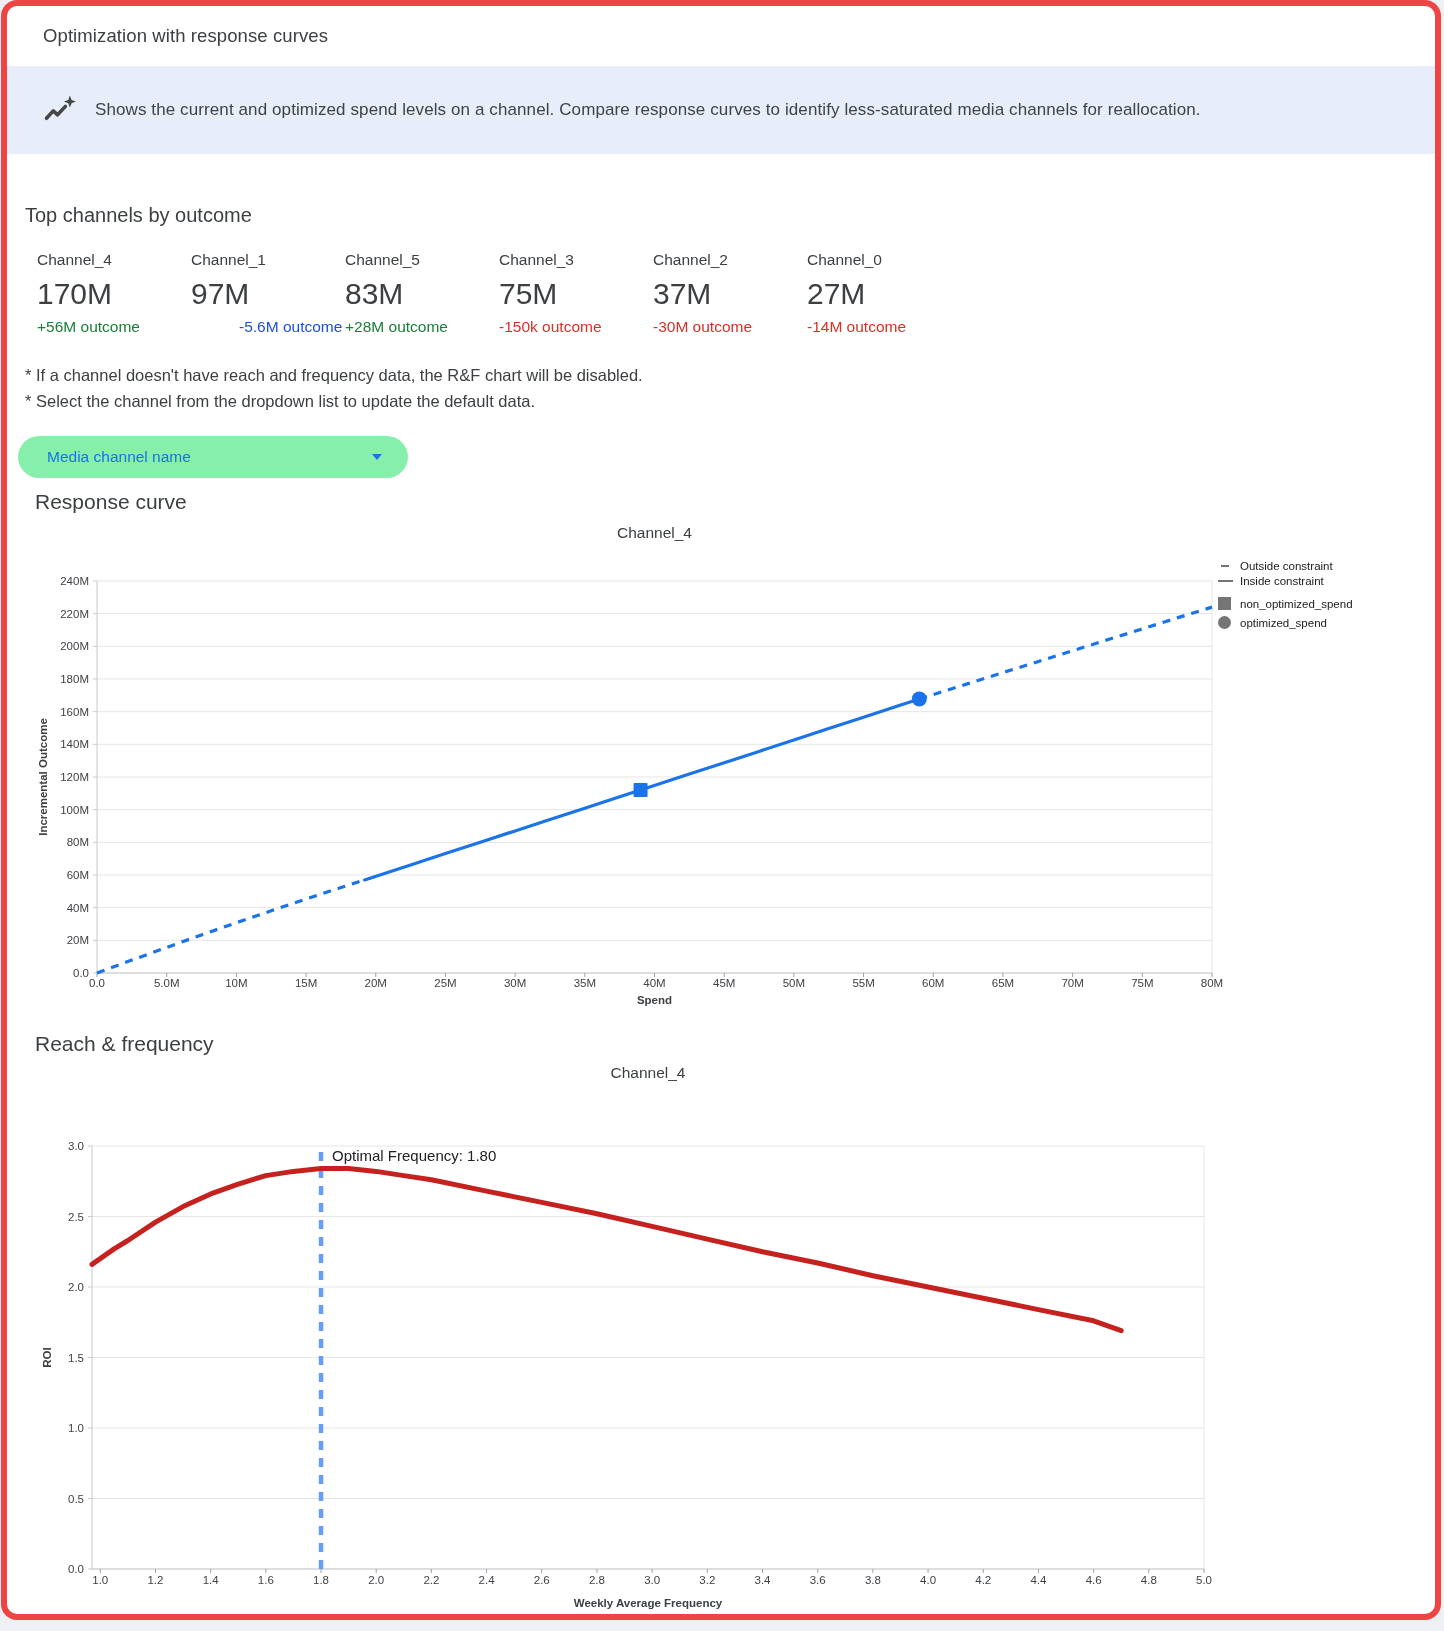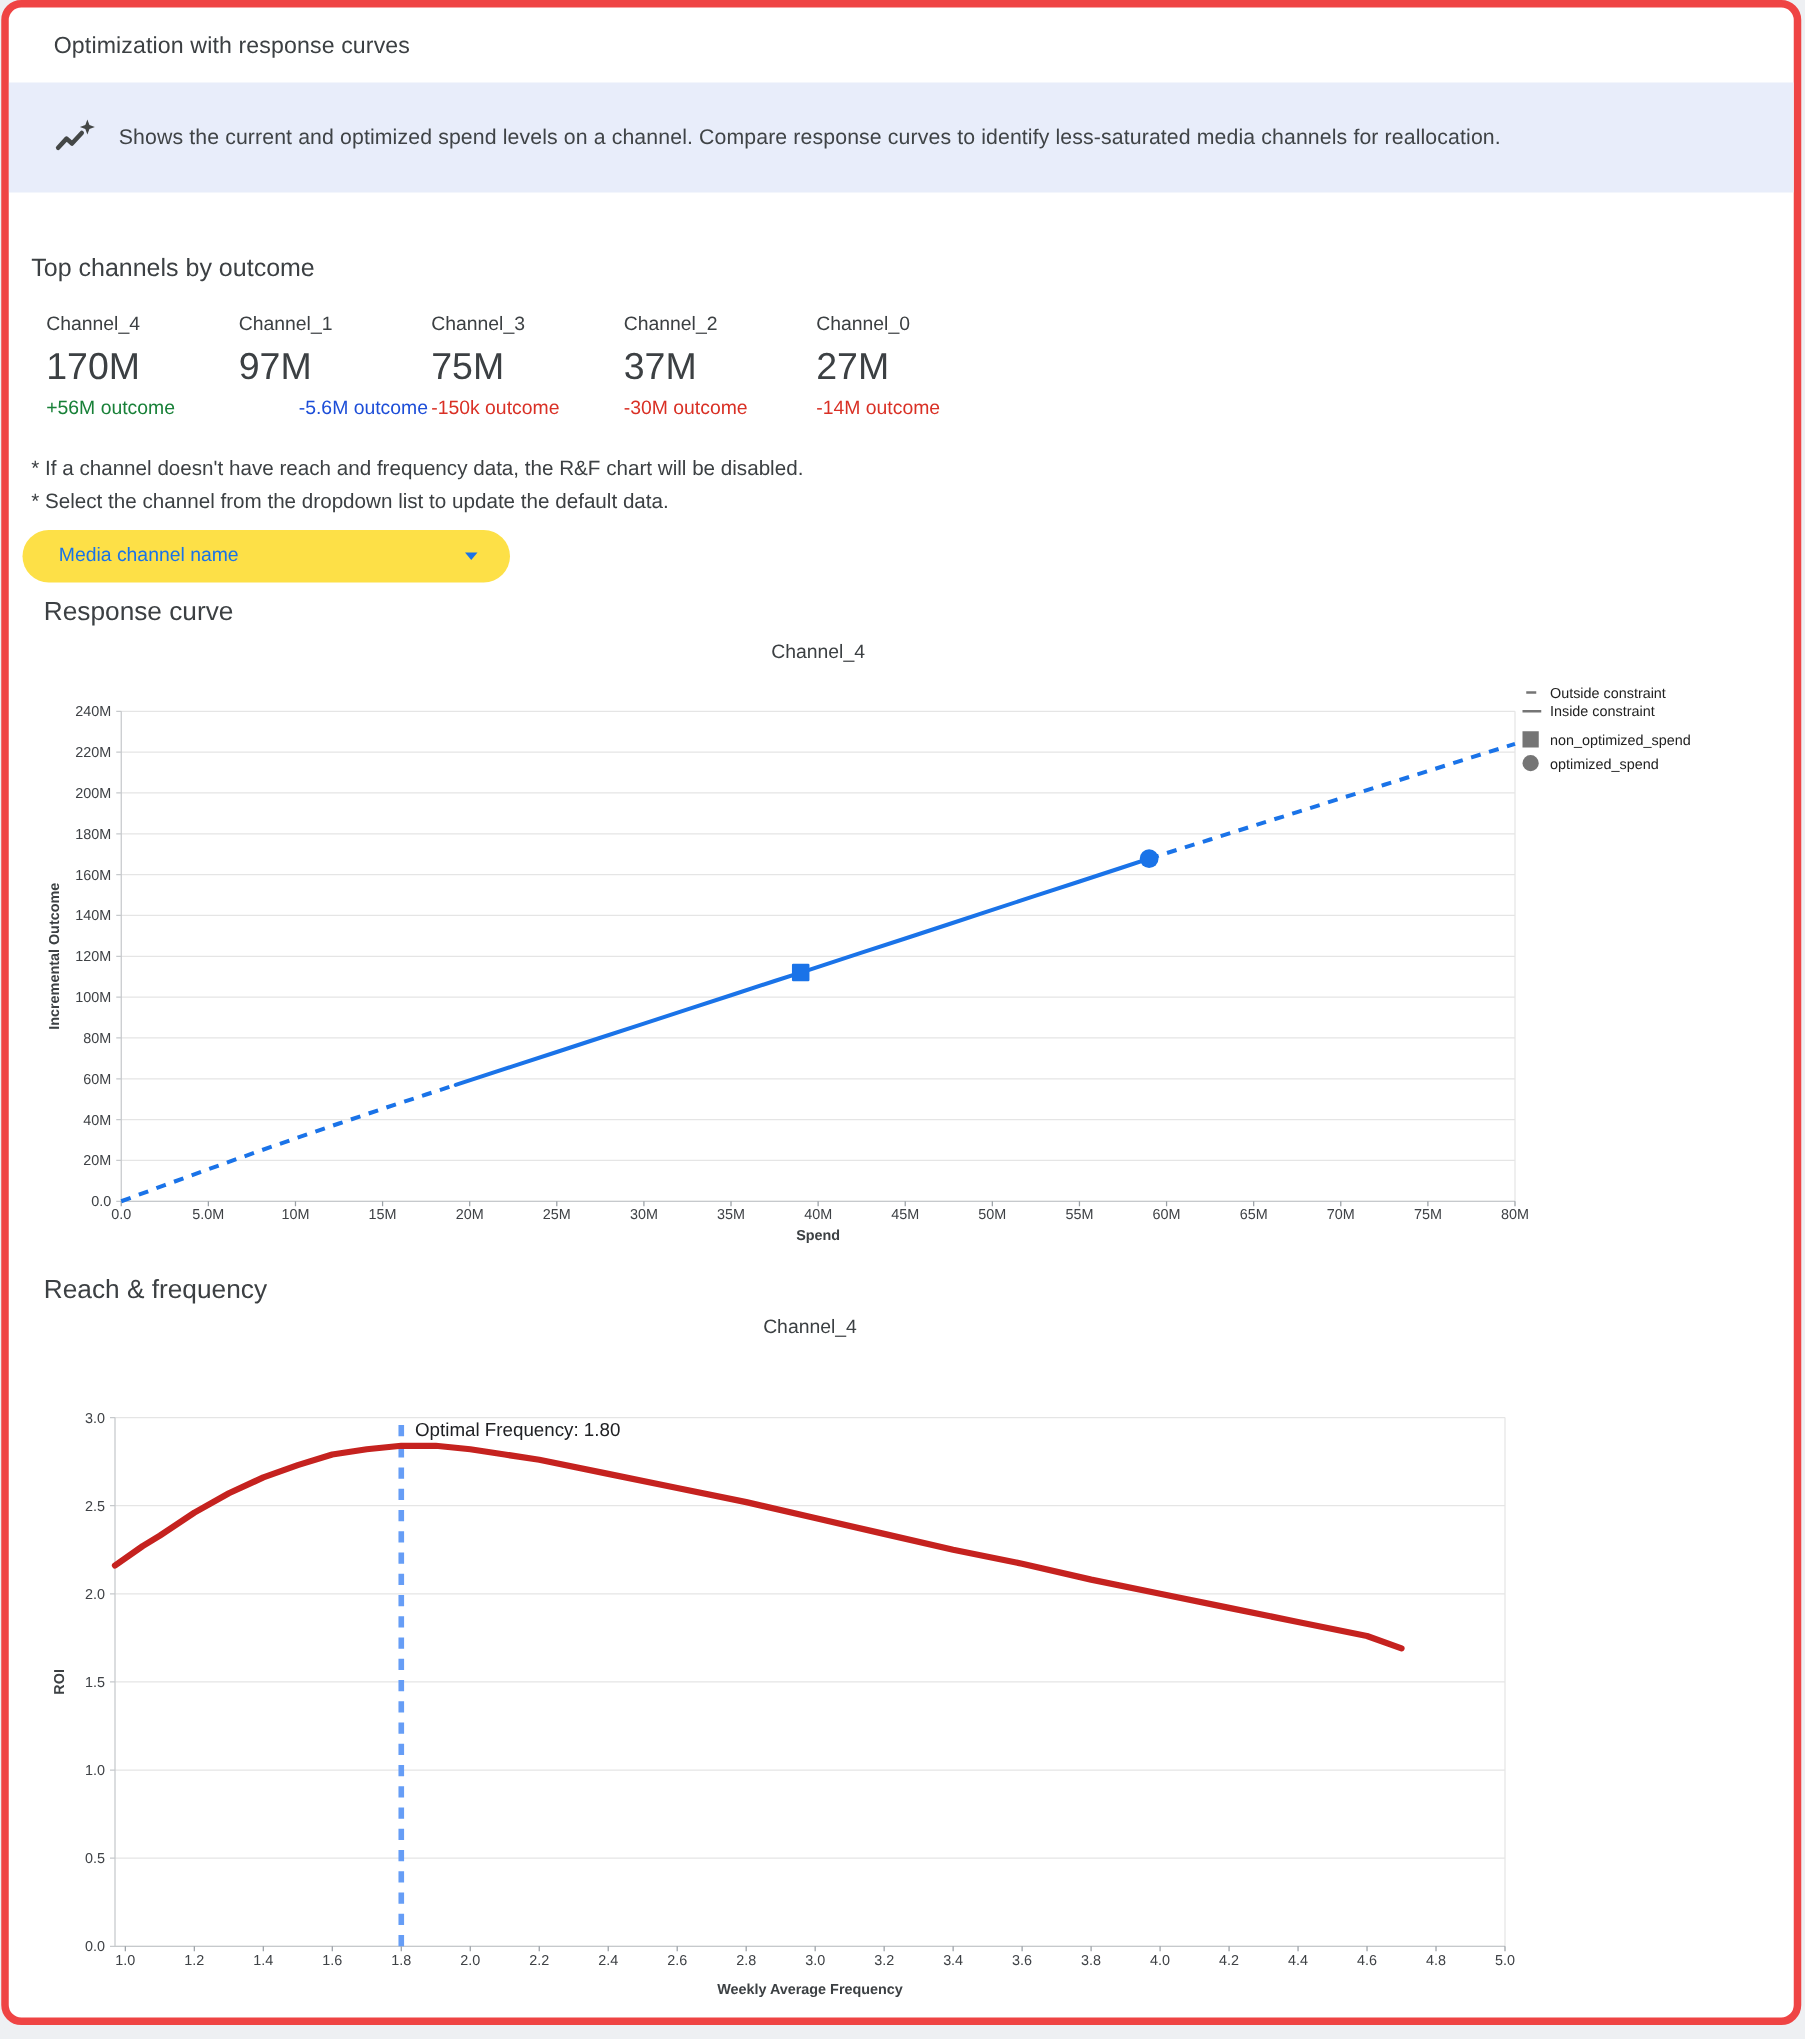--- a/index.html
+++ b/index.html
@@ -12,21 +12,21 @@
   .banner-icon{width:38px;height:38px;flex:0 0 38px;margin-right:16px;display:flex;align-items:center;justify-content:center;}
   .banner p{font-size:17px;color:#3f4346;margin:0;letter-spacing:.1px;}
   h2.section{font-size:20px;font-weight:400;color:#3c4043;margin:50px 0 0 18px;}
   .channels-row{display:flex;margin:24px 0 0 30px;}
   .channel{width:154px;}
   .channel .ch-name{font-size:15.5px;color:#3c4043;}
   .channel .ch-value{font-size:30px;color:#3c4043;margin-top:8px;}
   .channel .ch-outcome{font-size:15.5px;margin-top:7px;}
   .notes{margin:30px 0 0 18px;}
   .notes p{font-size:16.5px;color:#3c4043;margin:0 0 7px 0;}
-  .dropdown{width:390px;height:42px;background:#fde047;border-radius:21px;margin:13px 0 0 11px;
+  .dropdown{width:390px;height:42px;background:#86efac;border-radius:21px;margin:25px 0 0 11px;
             display:flex;align-items:center;justify-content:space-between;box-sizing:border-box;
             padding:0 26px 0 29px;cursor:pointer;}
   .dropdown .dd-label{font-size:15.5px;color:#1a73e8;}
   .caret{width:0;height:0;border-left:5px solid transparent;border-right:5px solid transparent;border-top:6px solid #1a73e8;}
   h3.chart-heading{font-size:21px;font-weight:400;color:#3c4043;margin:12px 0 0 28px;}
   h3.chart-heading.second{margin-top:8px;}
   svg.chart{display:block;}
 </style>
 </head>
 <body>
@@ -52,20 +52,25 @@
   <div class="channels-row">
     <div class="channel">
       <div class="ch-name">Channel_4</div>
       <div class="ch-value">170M</div>
       <div class="ch-outcome" style="color: rgb(24, 128, 56);">+56M outcome</div>
     </div>
     <div class="channel">
       <div class="ch-name">Channel_1</div>
       <div class="ch-value">97M</div>
       <div class="ch-outcome" style="color: #1d4ed8; margin-left: 48px;">-5.6M outcome</div>
+    </div>
+    <div class="channel">
+      <div class="ch-name">Channel_5</div>
+      <div class="ch-value">83M</div>
+      <div class="ch-outcome" style="color: rgb(24, 128, 56);">+28M outcome</div>
     </div>
     <div class="channel">
       <div class="ch-name">Channel_3</div>
       <div class="ch-value">75M</div>
       <div class="ch-outcome" style="color: rgb(217, 48, 37);">-150k outcome</div>
     </div>
     <div class="channel">
       <div class="ch-name">Channel_2</div>
       <div class="ch-value">37M</div>
       <div class="ch-outcome" style="color: rgb(217, 48, 37);">-30M outcome</div>

